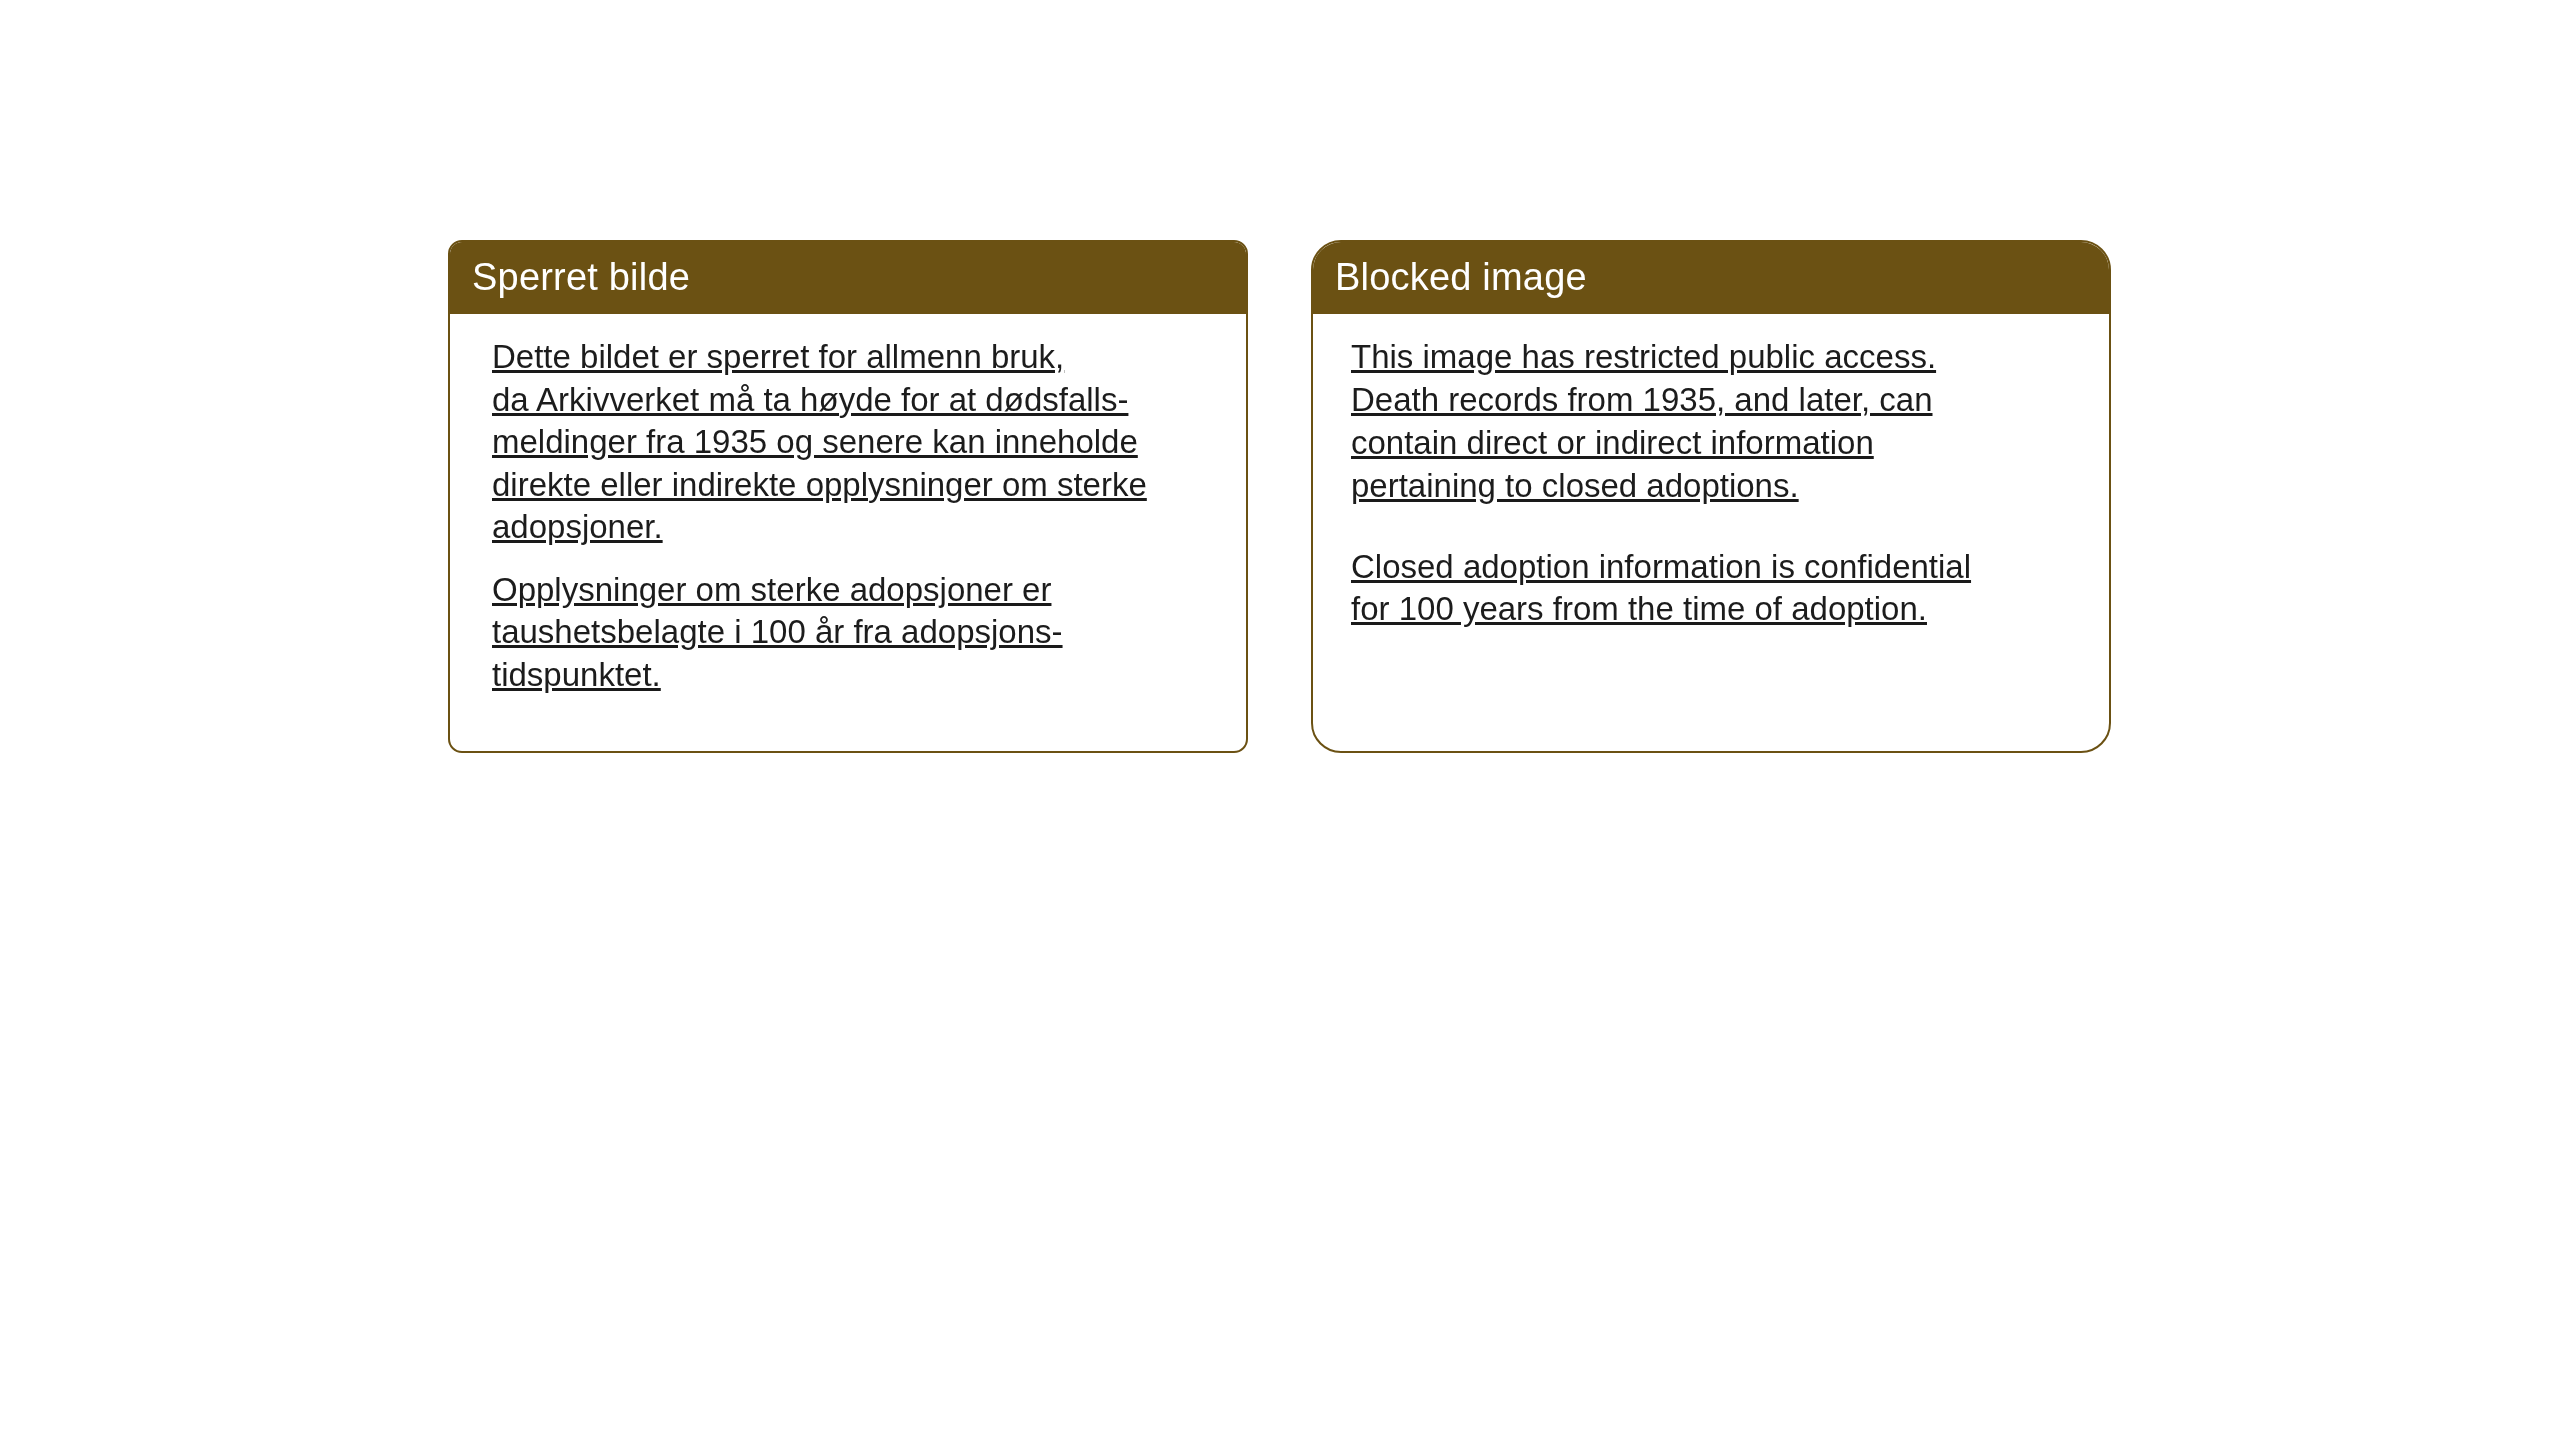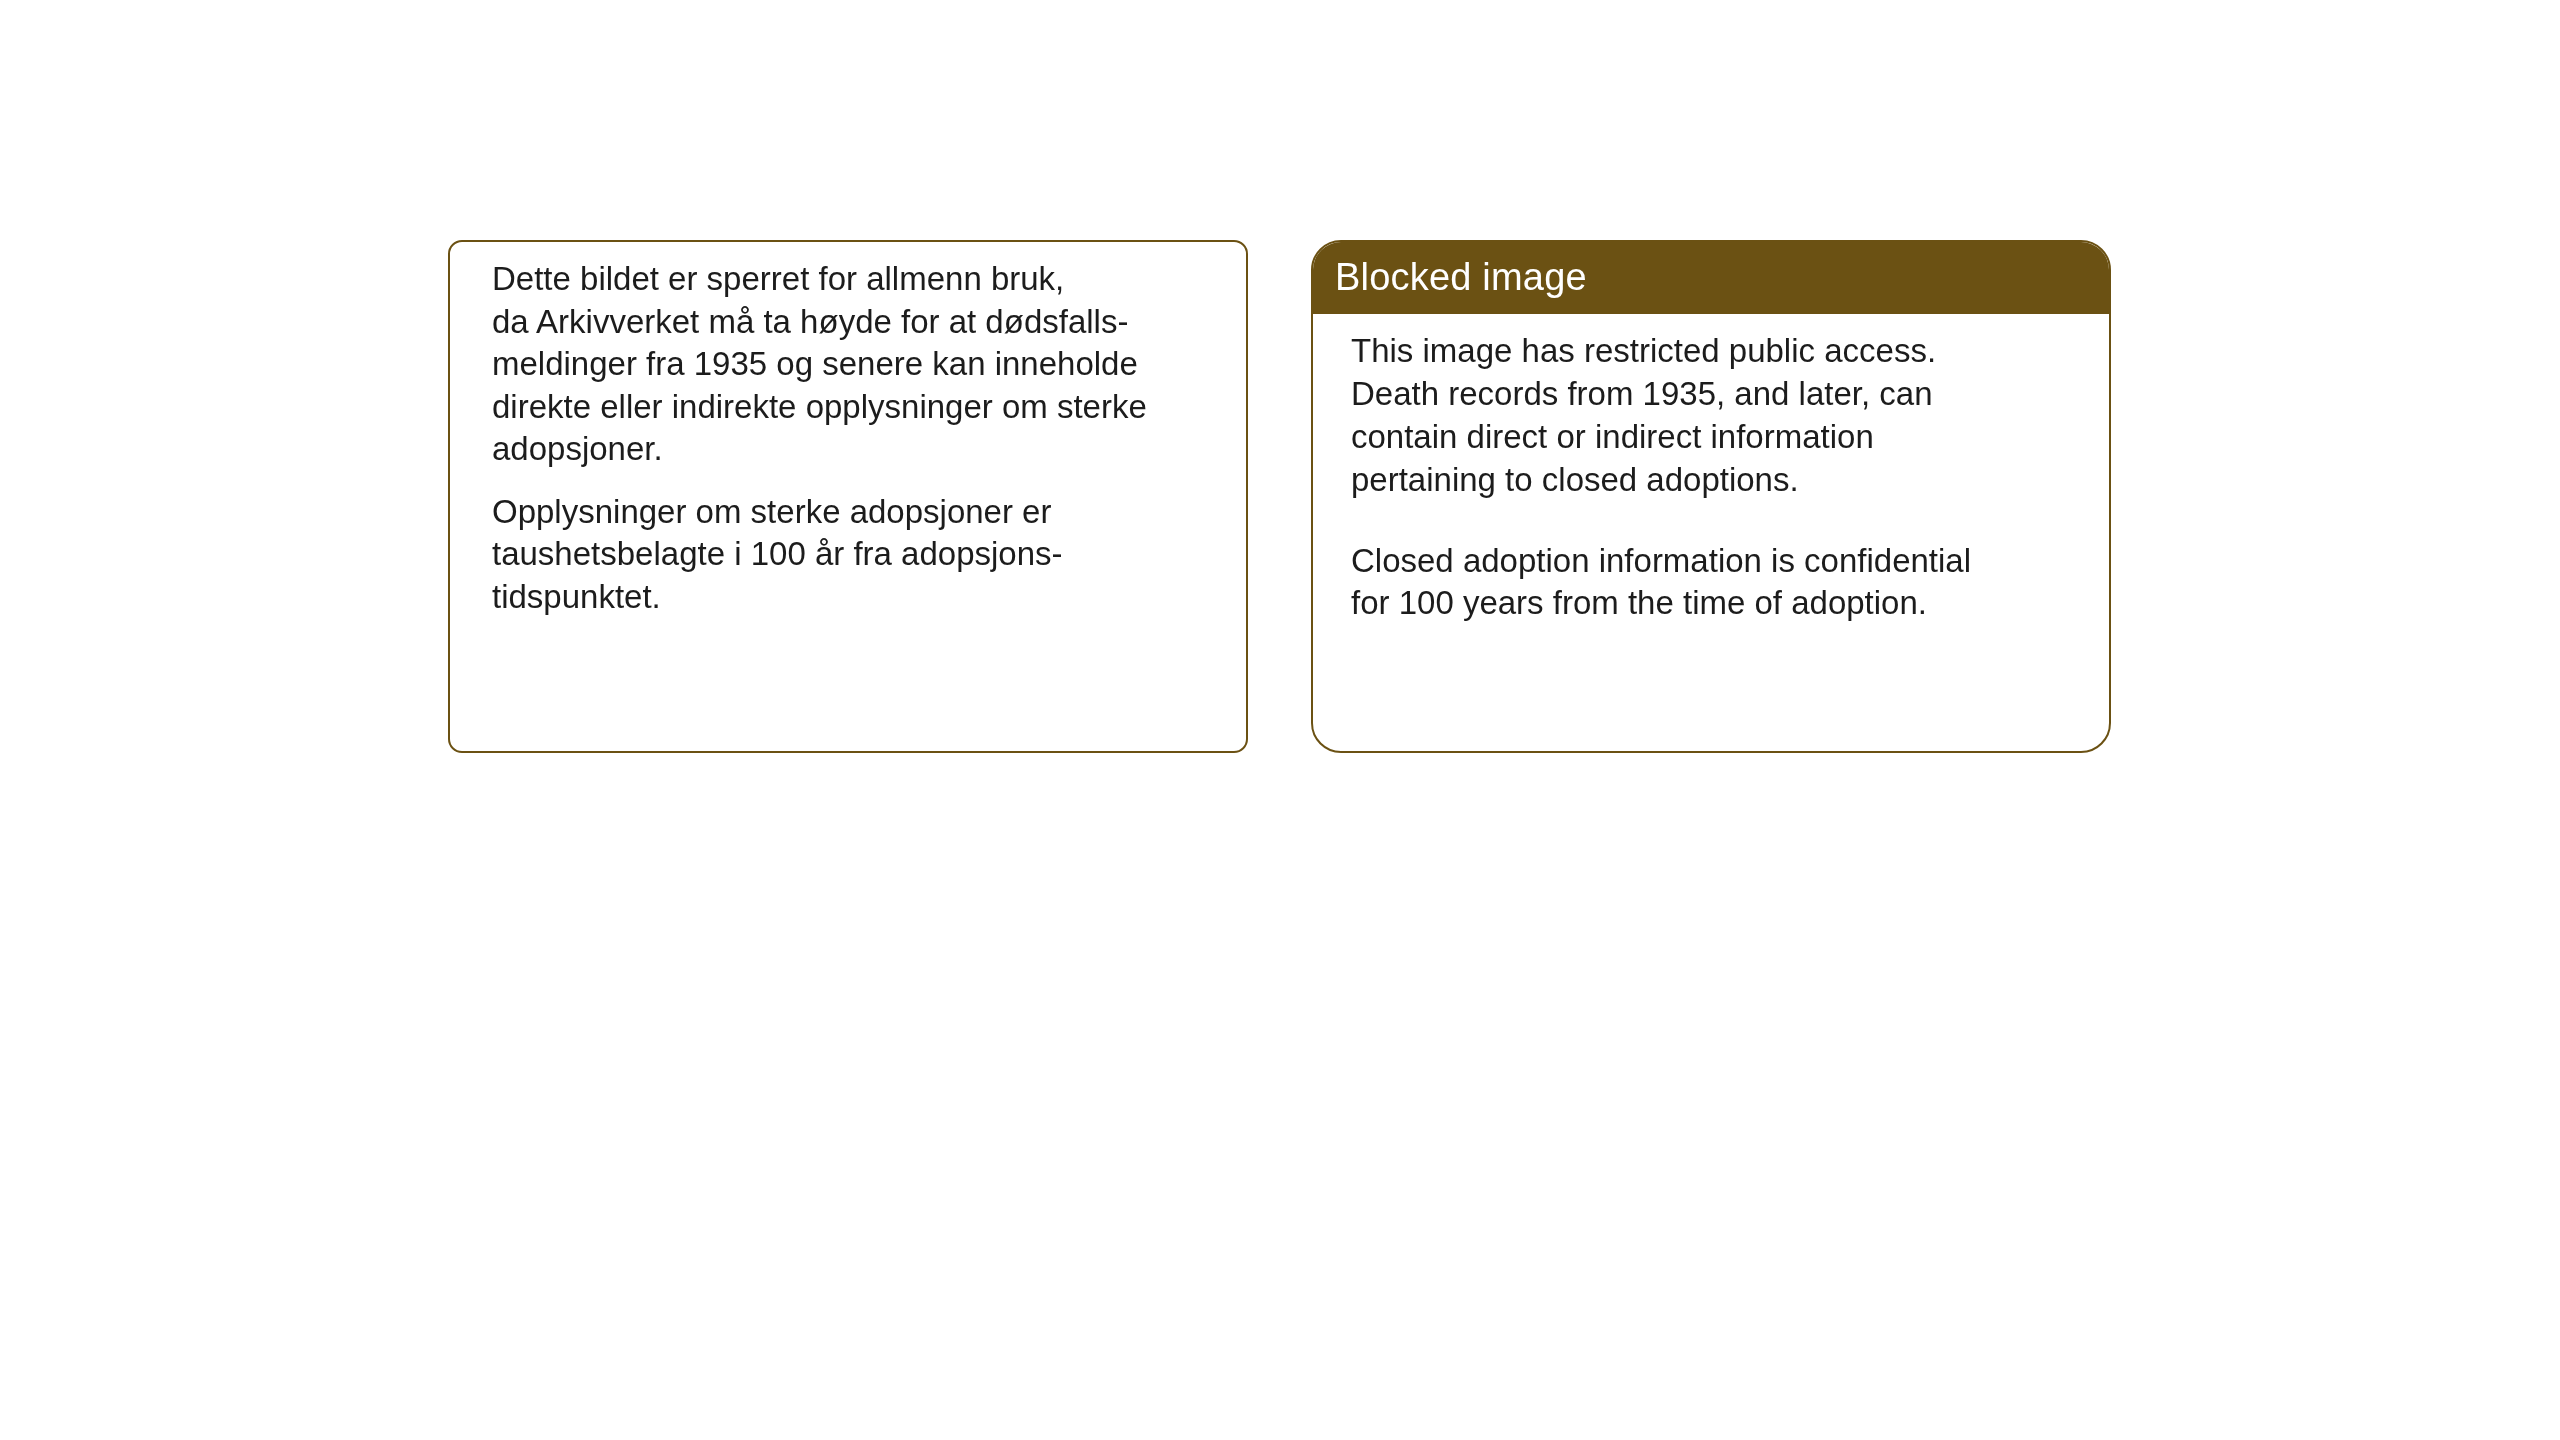--- a/index.html
+++ b/index.html
@@ -34,21 +34,22 @@
     color: #ffffff;
     font-size: 38px;
     line-height: 1;
     padding: 16px 0 18px 22px;
     letter-spacing: 0.2px;
     font-weight: 400;
     border-top-left-radius: 10px;
     border-top-right-radius: 10px;
   }
   .panel-body {
-    padding: 16px 26px 20px 42px;
+    padding: 22px 26px 20px 42px;
+    text-decoration: underline;
   }
   .panel-body p {
     margin: 0;
     font-size: 33px;
     line-height: 1.29;
     color: #1c1c1c;
     font-weight: 400;
     white-space: pre-line;
   }
   .panel-body p + p {
@@ -78,20 +79,21 @@
   #panel-en .panel-body p + p {
     margin-top: 38px;
   }
 </style>
 </head>
 <body>
 
 <div id="stage">
 
   <div class="panel" id="panel-no">
+    <div class="panel-header">Sperret bilde</div>
     <div class="panel-body">
       <p>Dette bildet er sperret for allmenn bruk,
 da Arkivverket må ta høyde for at dødsfalls-
 meldinger fra 1935 og senere kan inneholde
 direkte eller indirekte opplysninger om sterke
 adopsjoner.</p>
       <p>Opplysninger om sterke adopsjoner er
 taushetsbelagte i 100 år fra adopsjons-
 tidspunktet.</p>
     </div>

